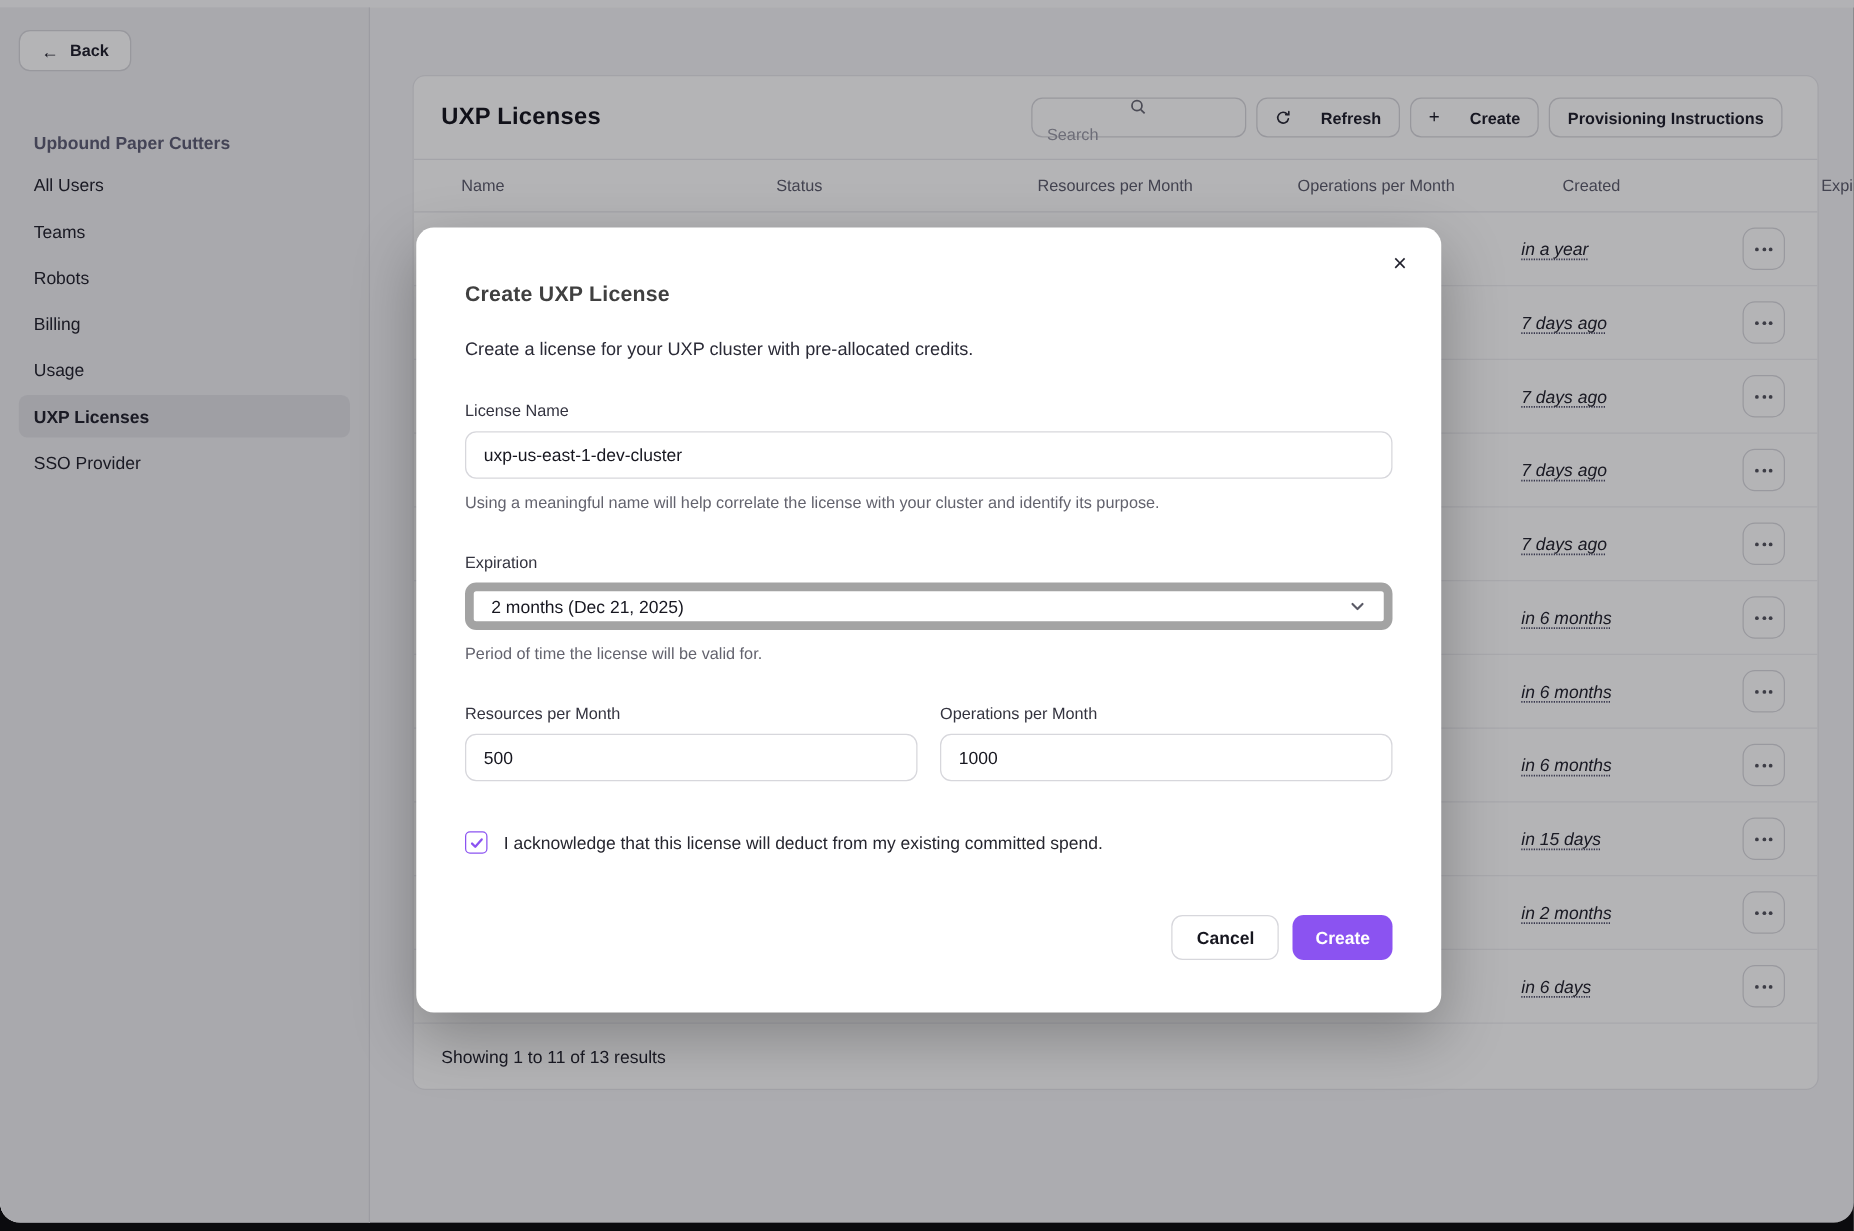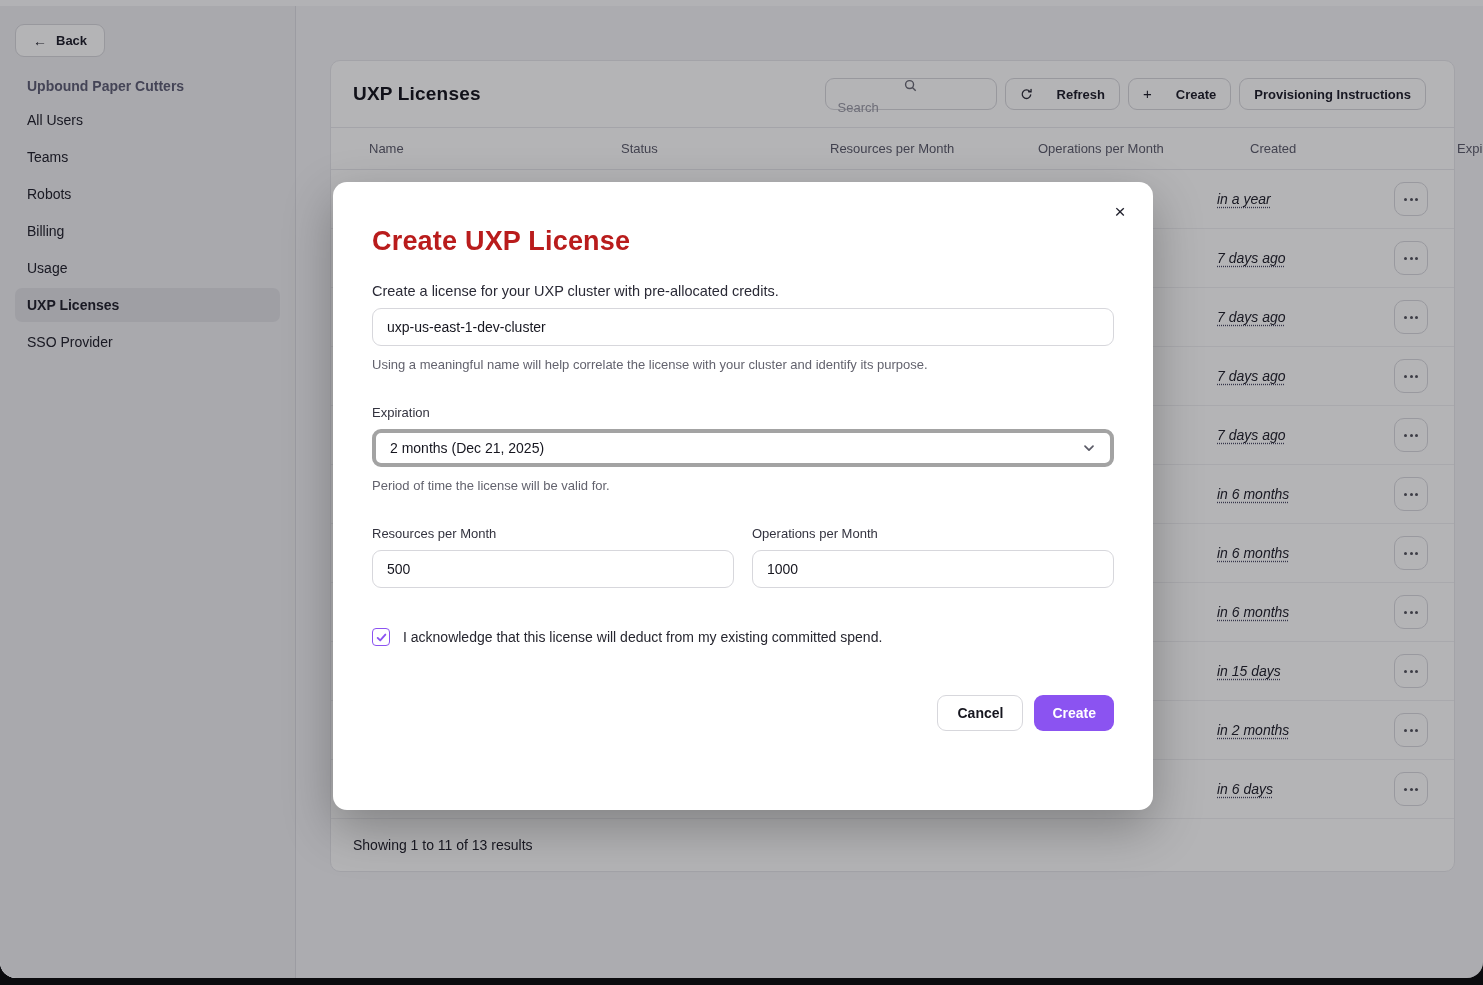--- a/index.html
+++ b/index.html
@@ -23,21 +23,21 @@
     width:296px; flex:none; background:#efeff2;
     border-right:1px solid #dddde2; padding:18px 15px 0 15px;
   }
   .back-btn {
     display:inline-flex; align-items:center; gap:9px;
     background:#fff; border:1px solid #d7d7dc; border-radius:9px;
     padding:8px 17px; font-size:13px; font-weight:bold; color:#1f1f2b;
     cursor:pointer; font-family:inherit;
   }
   .back-arrow { font-size:14px; line-height:1; }
-  .org-label { margin:21px 0 6px 12px; font-size:14px; font-weight:bold; color:#5f5f76; }
+  .org-label { margin:49px 0 6px 12px; font-size:14px; font-weight:bold; color:#5f5f76; }
   .nav { display:flex; flex-direction:column; }
   .nav-item {
     padding:9px 12px; font-size:14px; color:#23232e;
     border-radius:7px; margin-top:3px; cursor:pointer;
   }
   .nav-item.selected { background:#e1e1e6; font-weight:bold; }
 
   
   .main { flex:1; padding:54px 25px 0 34px; }
   .card {
@@ -97,32 +97,32 @@
     position:absolute; left:333px; top:182px; width:820px; height:628px;
     background:#fff; border-radius:14px; z-index:50;
     box-shadow:0 18px 50px rgba(0,0,0,.28);
     padding:0 39px;
   }
   .modal-close {
     position:absolute; top:14px; right:18px; width:30px; height:30px;
     border:0; background:transparent; font-size:19px; color:#1f1f2b;
     cursor:pointer; line-height:30px; text-align:center; font-family:inherit;
   }
-  .modal-title { margin:44px 0 0 0; font-size:27px; font-weight:bold; color:#b91c1c; letter-spacing:.2px; }
+  .modal-title { margin:44px 0 0 0; font-size:17px; font-weight:bold; color:#404040; letter-spacing:.2px; }
   .modal-desc { margin:26px 0 0 0; font-size:14.5px; color:#2a2a36; }
   .field-label { margin-top:33px; font-size:13px; color:#33333f; }
   .field-label.tight { }
   .text-input {
     margin-top:9px; width:100%; height:38px; border:1px solid #d7d7dc;
     border-radius:9px; padding:0 14px; font-size:14px; color:#16161f;
     outline:none; font-family:inherit; background:#fff;
   }
   .helper { margin-top:11px; font-size:13px; color:#63636e; }
   .select {
-    margin-top:9px; width:100%; height:38px; border:4px solid #a3a3a3;
+    margin-top:9px; width:100%; height:38px; border:7px solid #a3a3a3;
     border-radius:9px; padding:0 14px; font-size:14px; color:#16161f;
     display:flex; align-items:center; justify-content:space-between;
     cursor:pointer; background:#fff;
   }
   .two-col { display:flex; gap:18px; }
   .two-col > .col { flex:1; min-width:0; }
   .ack-row { margin-top:40px; display:flex; align-items:center; gap:13px; }
   .checkbox {
     width:18px; height:18px; border:1.6px solid #8b53f1; border-radius:4px;
     background:#fff; display:flex; align-items:center; justify-content:center;
@@ -380,20 +380,21 @@
 
   <div class="overlay"></div>
 
   <div class="modal">
     <button class="modal-close">
       <span>×</span>
     </button>
     <h2 class="modal-title">Create UXP License</h2>
     <p class="modal-desc">Create a license for your UXP cluster with pre-allocated credits.</p>
 
+    <div class="field-label">License Name</div>
     <input class="text-input" value="uxp-us-east-1-dev-cluster" style="">
     <div class="helper">Using a meaningful name will help correlate the license with your cluster and identify its purpose.</div>
 
     <div class="field-label tight">Expiration</div>
     <div class="select">
       <span>2 months (Dec 21, 2025)</span>
       <span style="display:flex;">
         <svg width="14" height="14" viewBox="0 0 14 14" fill="none" stroke="#5a5a66" stroke-width="1.7" stroke-linecap="round" stroke-linejoin="round">
           <path d="M3 5.2 7 9.2 11 5.2"></path>
         </svg>

